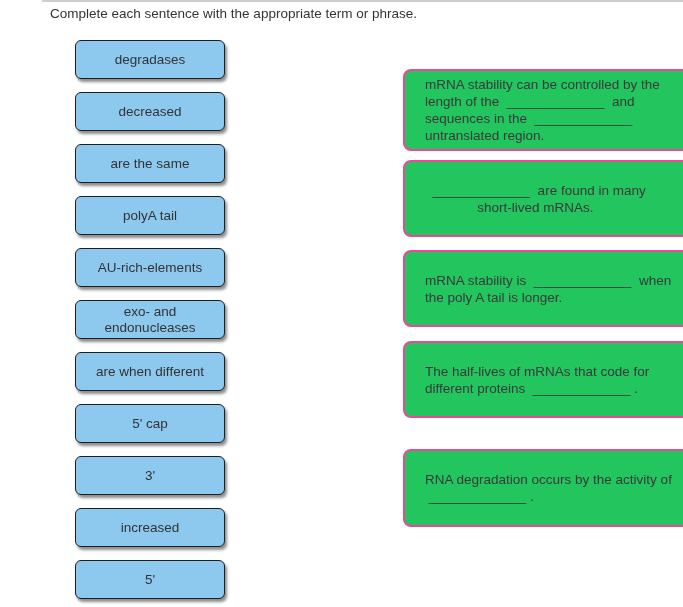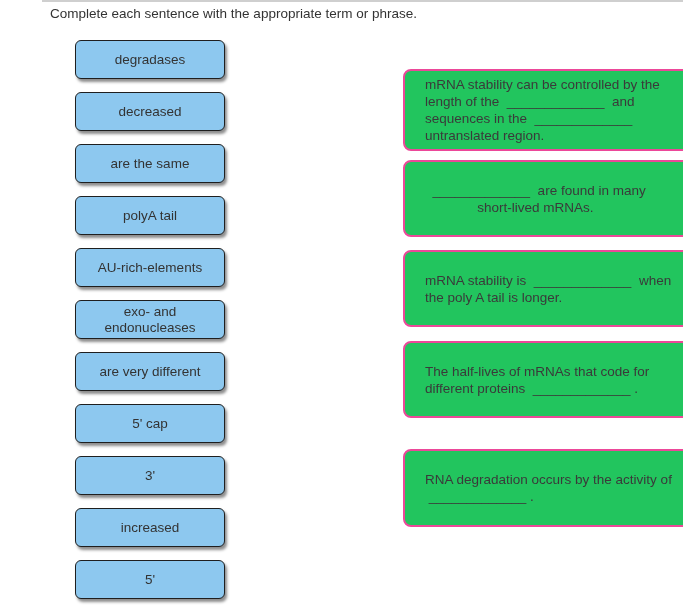--- a/index.html
+++ b/index.html
@@ -105,21 +105,21 @@
     <div class="chip">
       <span>polyA tail</span>
     </div>
     <div class="chip">
       <span>AU-rich-elements</span>
     </div>
     <div class="chip">
       <span>exo- and endonucleases</span>
     </div>
     <div class="chip">
-      <span>are very different</span>
+      <span>are when different</span>
     </div>
     <div class="chip">
       <span>5' cap</span>
     </div>
     <div class="chip">
       <span>3'</span>
     </div>
     <div class="chip">
       <span>increased</span>
     </div>

